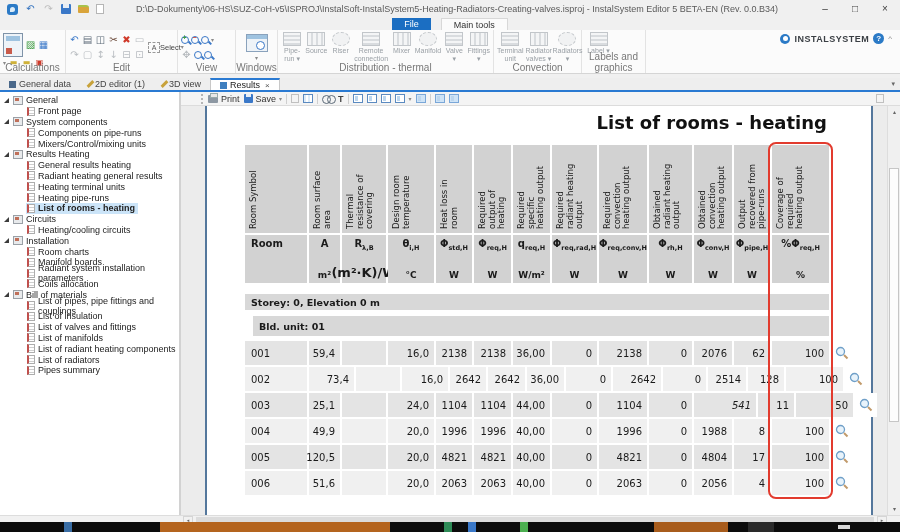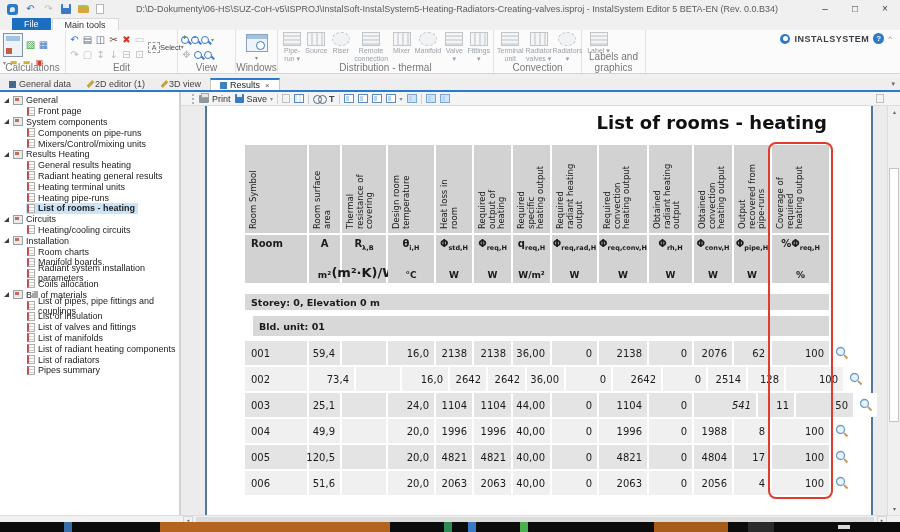--- a/index.html
+++ b/index.html
@@ -14,21 +14,21 @@
   .qundo{color:#2e6fbd;} .qredo{color:#bdbdbd;}
   .floppy{width:10px;height:10px;background:#3a78c8;border-radius:1px;position:relative;}
   .floppy::after{content:'';position:absolute;left:2px;top:0;width:6px;height:4px;background:#e8eef5;}
   .folder{width:11px;height:8px;background:#d9a43b;border-radius:1px 3px 1px 1px;border-top:2px solid #a8c24a;}
   .newdoc{width:8px;height:10px;background:#fff;border:1px solid #b5b5b5;}
   .title-text{flex:1;text-align:center;font-size:9px;color:#5a5a5a;white-space:nowrap;overflow:hidden;}
   .win-controls{display:flex;height:18px;}
   .win-btn{width:30px;text-align:center;font-size:10px;line-height:18px;color:#404040;}
 
   
-  .ribbon-tabs{height:12px;background:#f0f0f0;display:flex;align-items:flex-end;padding-left:12px;gap:1px;}
+  .ribbon-tabs{height:12px;background:#f0f0f0;display:flex;align-items:flex-end;padding-left:0;gap:10px;justify-content:center;}
   .rtab{font-size:9px;height:12px;line-height:12px;padding:0 12px;color:#333;}
   .rtab.file{background:#1b6ec2;color:#fff;}
   .rtab.active{background:#fbfbfb;border:1px solid #d8d8d8;border-bottom:none;}
 
   
   .ribbon{height:44px;background:#fbfbfb;border-bottom:1px solid #d5d5d5;display:flex;position:relative;}
   .rgroup{position:relative;border-right:1px solid #e3e3e3;padding:2px 3px 9px 3px;}
   .rgroup-label{position:absolute;bottom:0;left:0;width:100%;text-align:center;font-size:10px;color:#787878;}
   .rrow{display:flex;align-items:center;gap:2px;height:15px;}
   .gi{font-family:"DejaVu Sans",sans-serif;font-size:10px;line-height:12px;display:inline-block;text-align:center;min-width:11px;}
@@ -81,21 +81,21 @@
   .tri{width:0;height:0;border-right:5px solid #3c3c3c;border-top:5px solid transparent;}
   .hlwrap{display:inline-flex;align-items:center;gap:3px;padding:0 3px 0 1px;height:10.8px;}
   .hlwrap.selected{background:#cbe4f8;font-weight:bold;}
   .fico{width:10px;height:9px;border:1px solid #9aa0a6;background:#e8eaec;position:relative;flex:0 0 auto;}
   .fico::after{content:'';position:absolute;left:1px;top:1px;width:4px;height:3px;background:#c0705a;}
   .dico2{width:8px;height:9px;background:#fff;border:1px solid #adadad;border-left:2px solid #c0504d;flex:0 0 auto;
          background-image:repeating-linear-gradient(180deg,#fff 0 2px,#cfcfcf 2px 3px);}
 
   
   .results{flex:1;display:flex;flex-direction:column;background:#ececec;position:relative;}
-  .toolbar{height:14px;background:#f4f4f4;border-bottom:1px solid #dcdcdc;display:flex;align-items:center;gap:4px;padding-left:11px;font-size:9px;color:#333;position:relative;}
+  .toolbar{height:14px;background:#f4f4f4;border-bottom:1px solid #dcdcdc;display:flex;align-items:center;gap:4px;padding-left:20px;font-size:9px;color:#333;position:relative;}
   .grip{width:3px;height:10px;border-left:2px dotted #b5b5b5;}
   .tbtn{display:flex;align-items:center;gap:3px;}
   .printer{width:10px;height:8px;background:#8d98a3;border-radius:1px;position:relative;}
   .printer::after{content:'';position:absolute;left:2px;top:-2px;width:6px;height:3px;background:#e8e8e8;border:1px solid #9aa;}
   .floppy2{width:9px;height:9px;background:#3a78c8;border-radius:1px;position:relative;}
   .floppy2::after{content:'';position:absolute;left:2px;top:0;width:5px;height:3px;background:#e8eef5;}
   .tsep{width:1px;height:10px;background:#cfcfcf;}
   .pageup{width:8px;height:9px;border:1px solid #c0c0c0;background:#f4f4f4;}
   .tblico{width:10px;height:9px;border:1px solid #5b8ac0;background:repeating-linear-gradient(90deg,#dcebf8 0 2px,#fff 2px 4px);}
   .binoc{width:12px;height:8px;position:relative;}

